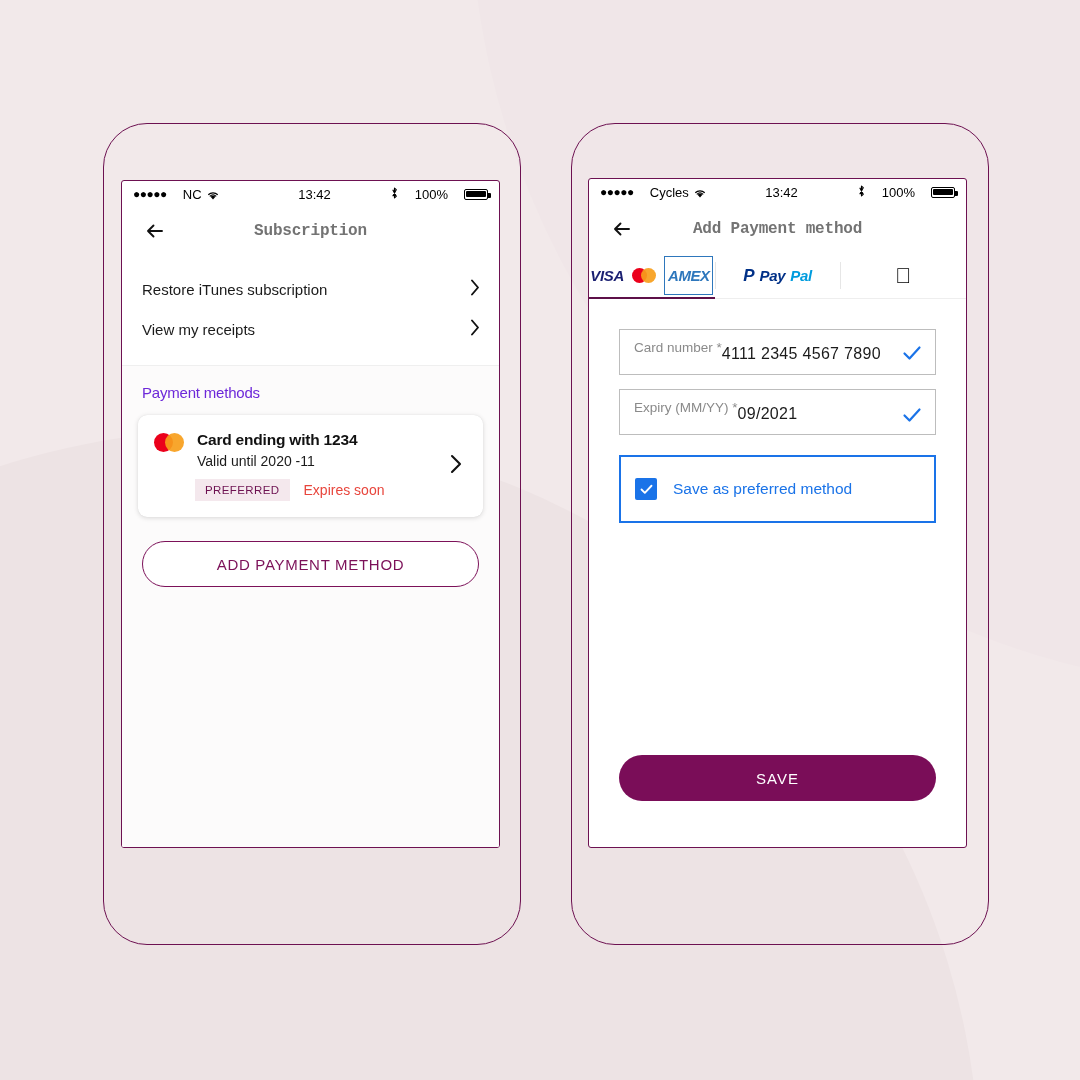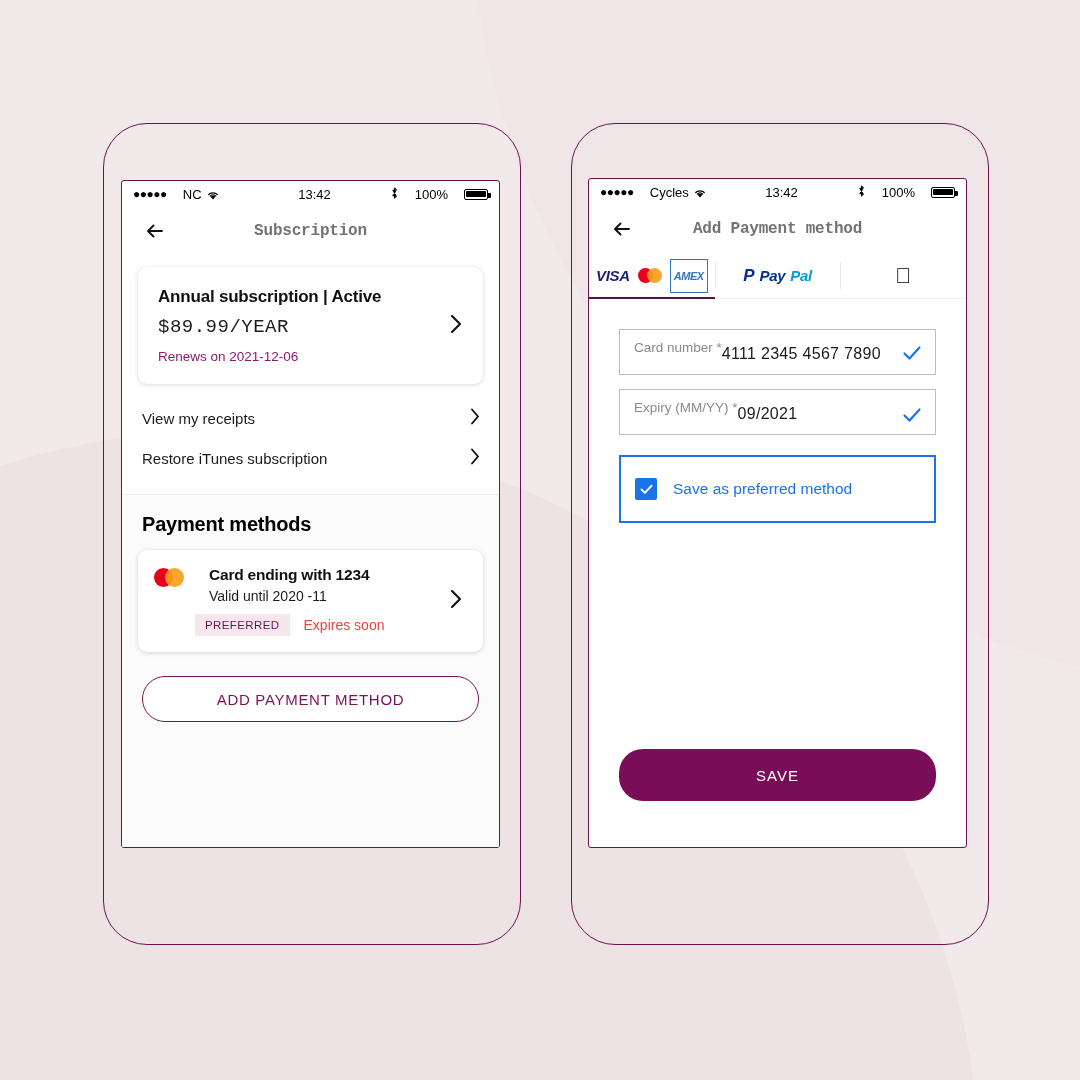--- a/index.html
+++ b/index.html
@@ -142,34 +142,34 @@
     font-size: 15px;
     color: #1b1b1b;
     cursor: pointer;
   }
   .list-row .chev-right { right: 18px; }
 
   .divider { height: 1px; background: #efefef; margin-top: 16px; }
 
   .section-pm { background: #fcfbfb; flex: 1; padding: 0 16px; }
   .section-title {
-    font-size: 20px; font-weight: bold; color: #000000; padding: 18px 4px 0 4px;
+    font-size: 15px; font-weight: normal; color: #6d28d9; padding: 18px 4px 0 4px;
     letter-spacing: -0.2px;
   }
 
   .pm-card {
     margin-top: 14px;
     background: #fff;
     border-radius: 9px;
     box-shadow: 0 1px 5px rgba(0,0,0,0.14), 0 0 1px rgba(0,0,0,0.10);
     padding: 16px 18px 16px 16px;
     position: relative;
     cursor: pointer;
   }
-  .pm-top { display: flex; align-items: flex-start; gap: 25px; }
+  .pm-top { display: flex; align-items: flex-start; gap: 13px; }
   .mc-logo { width: 30px; height: 19px; position: relative; flex: 0 0 auto; margin-top: 2px;}
   .mc-logo span { position: absolute; top: 0; width: 19px; height: 19px; border-radius: 50%; }
   .mc-red { left: 0; background: #eb001b; }
   .mc-yel { right: 0; background: #f79e1b; opacity: 0.92; }
   .pm-name { font-size: 15.5px; font-weight: bold; color: #111; letter-spacing: -0.2px; }
   .pm-valid { font-size: 14px; color: #1b1b1b; margin-top: 4px; }
   .pm-tags { display: flex; align-items: center; gap: 14px; margin-top: 10px; padding-left: 41px; }
   .badge {
     background: #f4e8ed; color: #6d1151; font-size: 11.5px;
     padding: 5px 10px; letter-spacing: 0.4px;
@@ -215,21 +215,21 @@
   }
   .visa {
     font-family: "Liberation Sans", sans-serif;
     font-weight: bold; font-style: italic; font-size: 15px; color: #1a1f71;
     letter-spacing: -0.3px;
   }
   .mc-small { width: 24px; height: 15px; position: relative; }
   .mc-small span { position: absolute; top: 0; width: 15px; height: 15px; border-radius: 50%; }
   .amex {
     font-family: "Liberation Sans", sans-serif;
-    font-weight: bold; font-style: italic; font-size: 11px; color: #2e77bc;
+    font-weight: bold; font-style: italic; font-size: 15px; color: #2e77bc;
     border: 1.5px solid #2e77bc; padding: 10px 3px; letter-spacing: -0.5px;
   }
   .paypal { display: flex; align-items: center; gap: 5px; }
   .pp-mark { font-weight: bold; font-style: italic; font-size: 17px; color: #003087; }
   .pp-pay { font-weight: bold; font-style: italic; font-size: 15px; color: #003087; letter-spacing: -0.3px;}
   .pp-pal { font-weight: bold; font-style: italic; font-size: 15px; color: #009cde; letter-spacing: -0.3px;}
   .apple-glyph { font-size: 21px; color: #000; line-height: 1; }
 
   .form-area { flex: 1; display: flex; flex-direction: column; padding: 30px 30px 0 30px; }
 
@@ -258,21 +258,21 @@
     cursor: pointer;
   }
   .cb {
     width: 22px; height: 22px; background: #1a73e8; border-radius: 2px;
     display: flex; align-items: center; justify-content: center; flex: 0 0 auto;
   }
   .cb-label { font-size: 15.5px; color: #1a73e8; }
 
   .btn-filled {
     margin: 12px 30px 46px 30px;
-    height: 52px;
+    height: 46px;
     background: #7a0d58;
     border-radius: 24px;
     color: #fff;
     font-size: 15px;
     letter-spacing: 1px;
     display: flex; align-items: center; justify-content: center;
     cursor: pointer;
   }
   .spacer { flex: 1; }
 </style>
@@ -318,42 +318,32 @@
       <span class="back-arrow">
         <svg viewBox="0 0 26 26" width="26" height="26">
             <path d="M20 13 H6 M11.5 7.5 L6 13 L11.5 18.5" stroke="#111" stroke-width="1.9" fill="none" stroke-linecap="round" stroke-linejoin="round"></path>
           </svg>
       </span>
       <div class="nav-title">Subscription</div>
     </div>
 
     <div class="body-left">
 
-      <div class="sub-card">
-        <div class="sub-title">Annual subscription | Active</div>
-        <div class="sub-price">$89.99/YEAR</div>
-        <div class="sub-renew">Renews on 2021-12-06</div>
-        <span class="chev-right">
-          <svg viewBox="0 0 14 22" width="14" height="22">
-              <path d="M3 3 L11 11 L3 19" stroke="#111" stroke-width="2.1" fill="none" stroke-linecap="round" stroke-linejoin="round"></path>
-            </svg>
-        </span>
-      </div>
 
       <div class="list-rows">
         <div class="list-row">
-          <span>View my receipts</span>
+          <span>Restore iTunes subscription</span>
           <span class="chev-right">
             <svg viewBox="0 0 12 20" width="12" height="20">
                 <path d="M3 3 L9 10 L3 17" stroke="#111" stroke-width="1.9" fill="none" stroke-linecap="round" stroke-linejoin="round"></path>
               </svg>
           </span>
         </div>
         <div class="list-row">
-          <span>Restore iTunes subscription</span>
+          <span>View my receipts</span>
           <span class="chev-right">
             <svg viewBox="0 0 12 20" width="12" height="20">
                 <path d="M3 3 L9 10 L3 17" stroke="#111" stroke-width="1.9" fill="none" stroke-linecap="round" stroke-linejoin="round"></path>
               </svg>
           </span>
         </div>
       </div>
 
       <div class="divider"></div>
 

